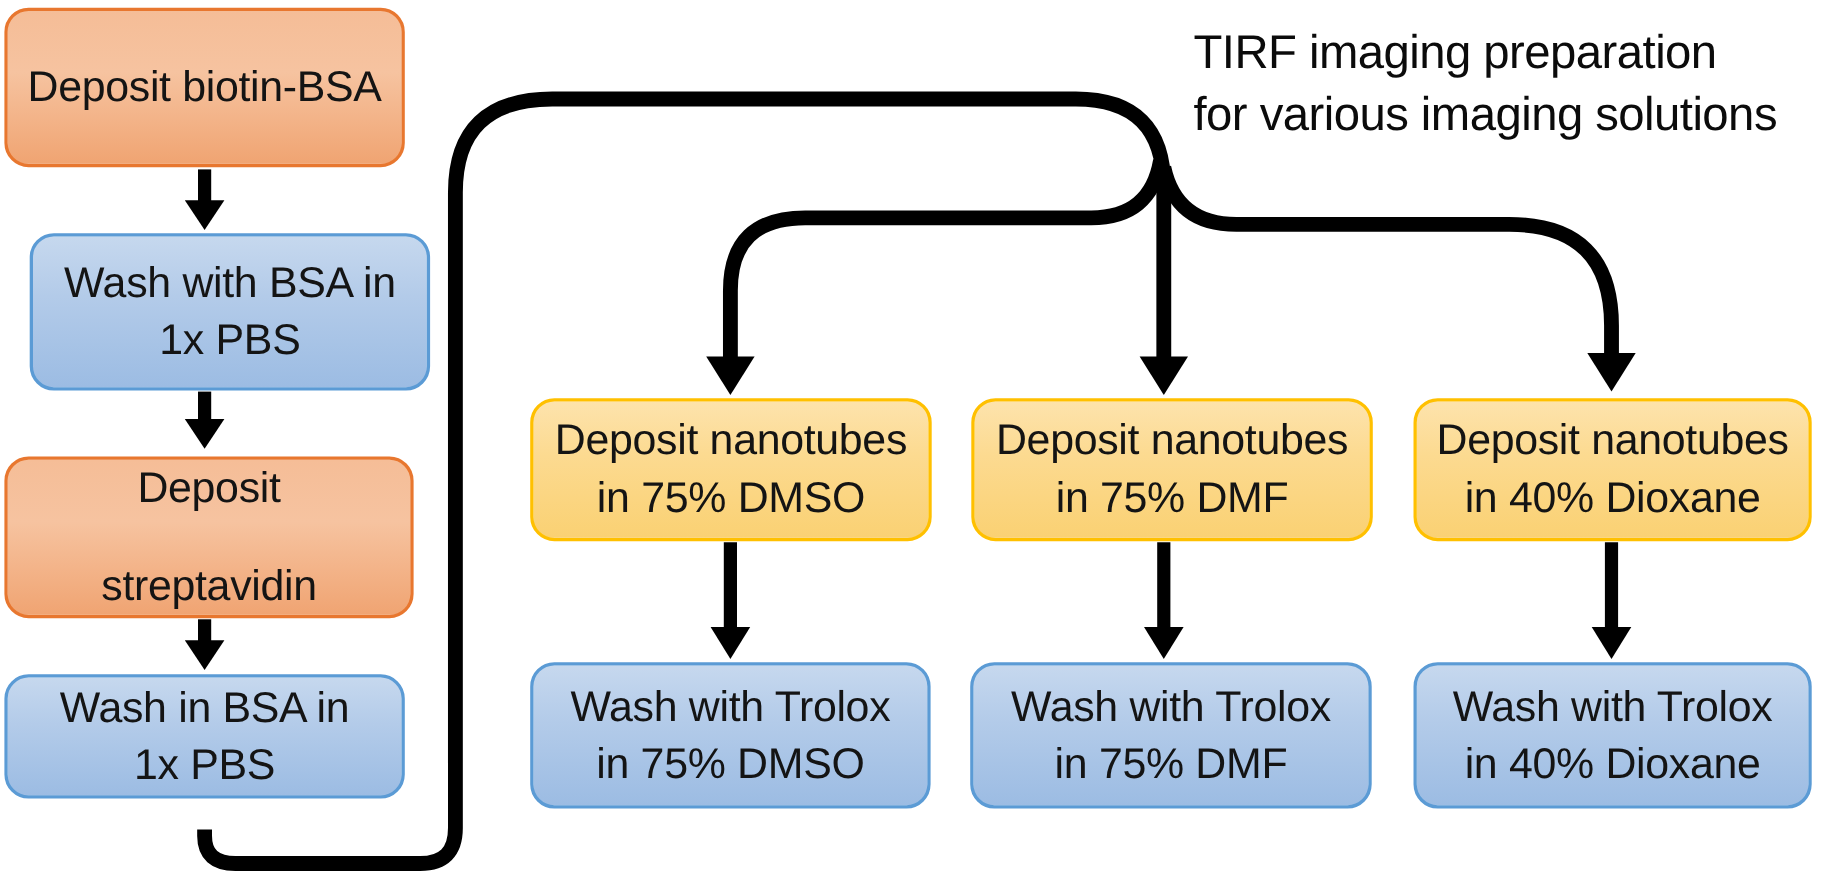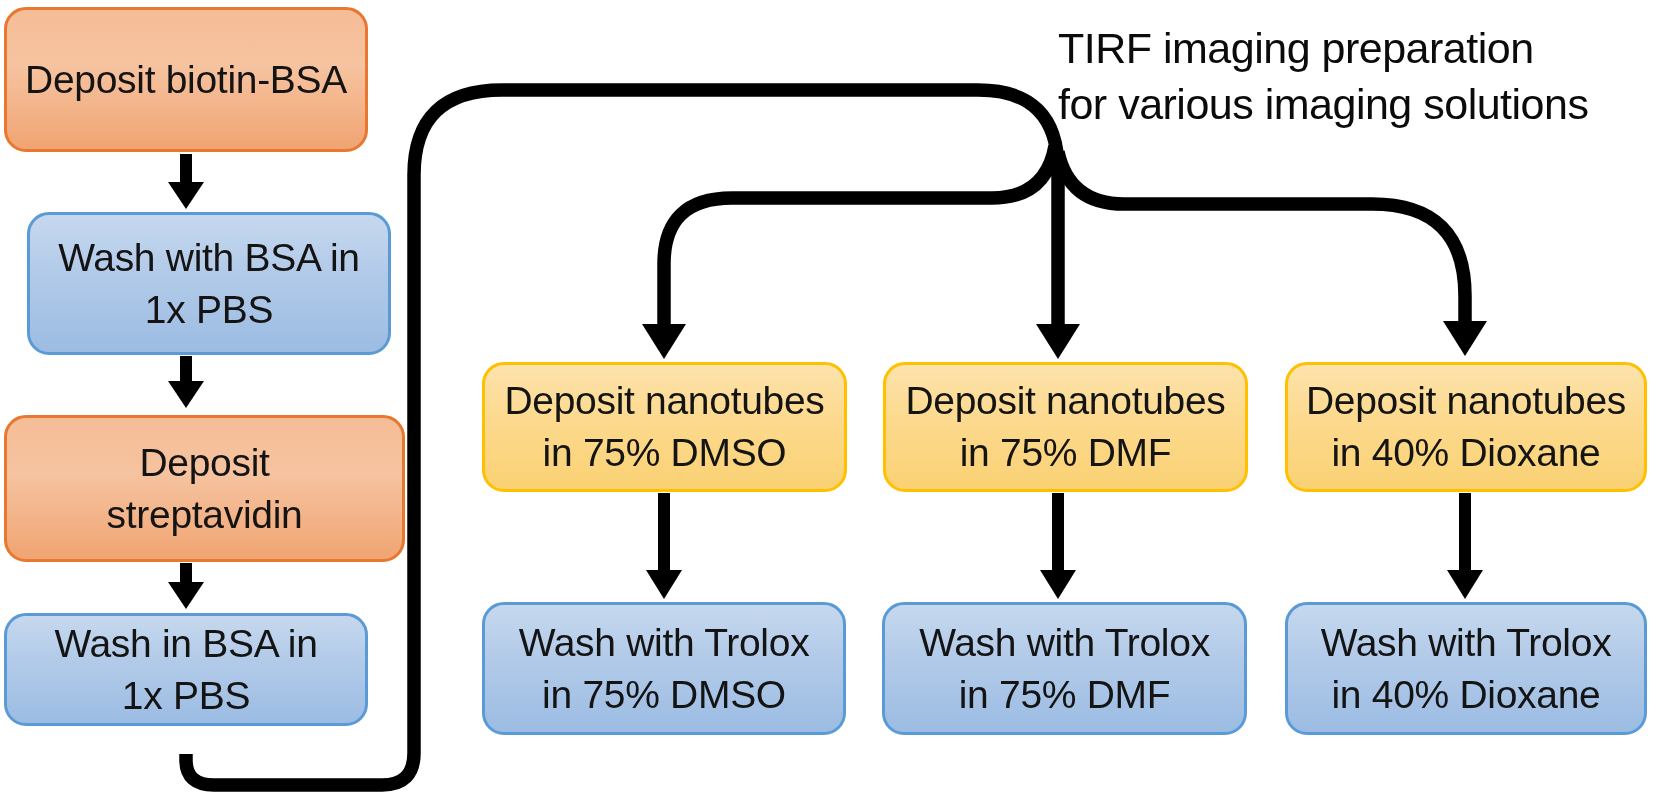--- a/index.html
+++ b/index.html
@@ -64,21 +64,21 @@
     background: linear-gradient(180deg, #C6D8EE 0%, #B3CBE9 40%, #9CBCE3 100%);
     border-color: #5B9BD5;
   }
   .node--nanotube {
     background: linear-gradient(180deg, #FDE3AC 0%, #FCDA90 40%, #FAD173 100%);
     border-color: #FFC000;
     align-items: center;
   }
   .title {
     position: absolute;
-    left: 1058px;
+    left: 1085px;
     top: 20px;
     z-index: 2;
     font-size: 43px;
     line-height: 56px;
     letter-spacing: -0.5px;
     color: #0b0b0b;
     white-space: nowrap;
   }
   .title span { display: block; }
 </style>
@@ -125,21 +125,21 @@
 
   <div class="node node--deposit" style="left:4px; top:7px; width:364px; height:145px;">
     <span class="ln">Deposit biotin-BSA</span>
   </div>
 
   <div class="node node--wash" style="left:4px; top:212px; width:364px; height:143px;margin-left:23px;">
     <span class="ln">Wash with BSA in</span>
     <span class="ln">1x PBS</span>
   </div>
 
-  <div class="node node--deposit" style="left:4px; top:415px; width:401px; height:147px;">
+  <div class="node node--deposit" style="left:4px; top:415px; width:372px; height:147px;justify-content:space-between;">
     <span class="ln">Deposit</span>
     <span class="ln">streptavidin</span>
   </div>
 
   <div class="node node--wash" style="left:4px; top:613px; width:364px; height:113px;">
     <span class="ln">Wash in BSA in</span>
     <span class="ln">1x PBS</span>
   </div>
 
   <div class="node node--nanotube" style="left:482px; top:362px; width:365px; height:130px;">

